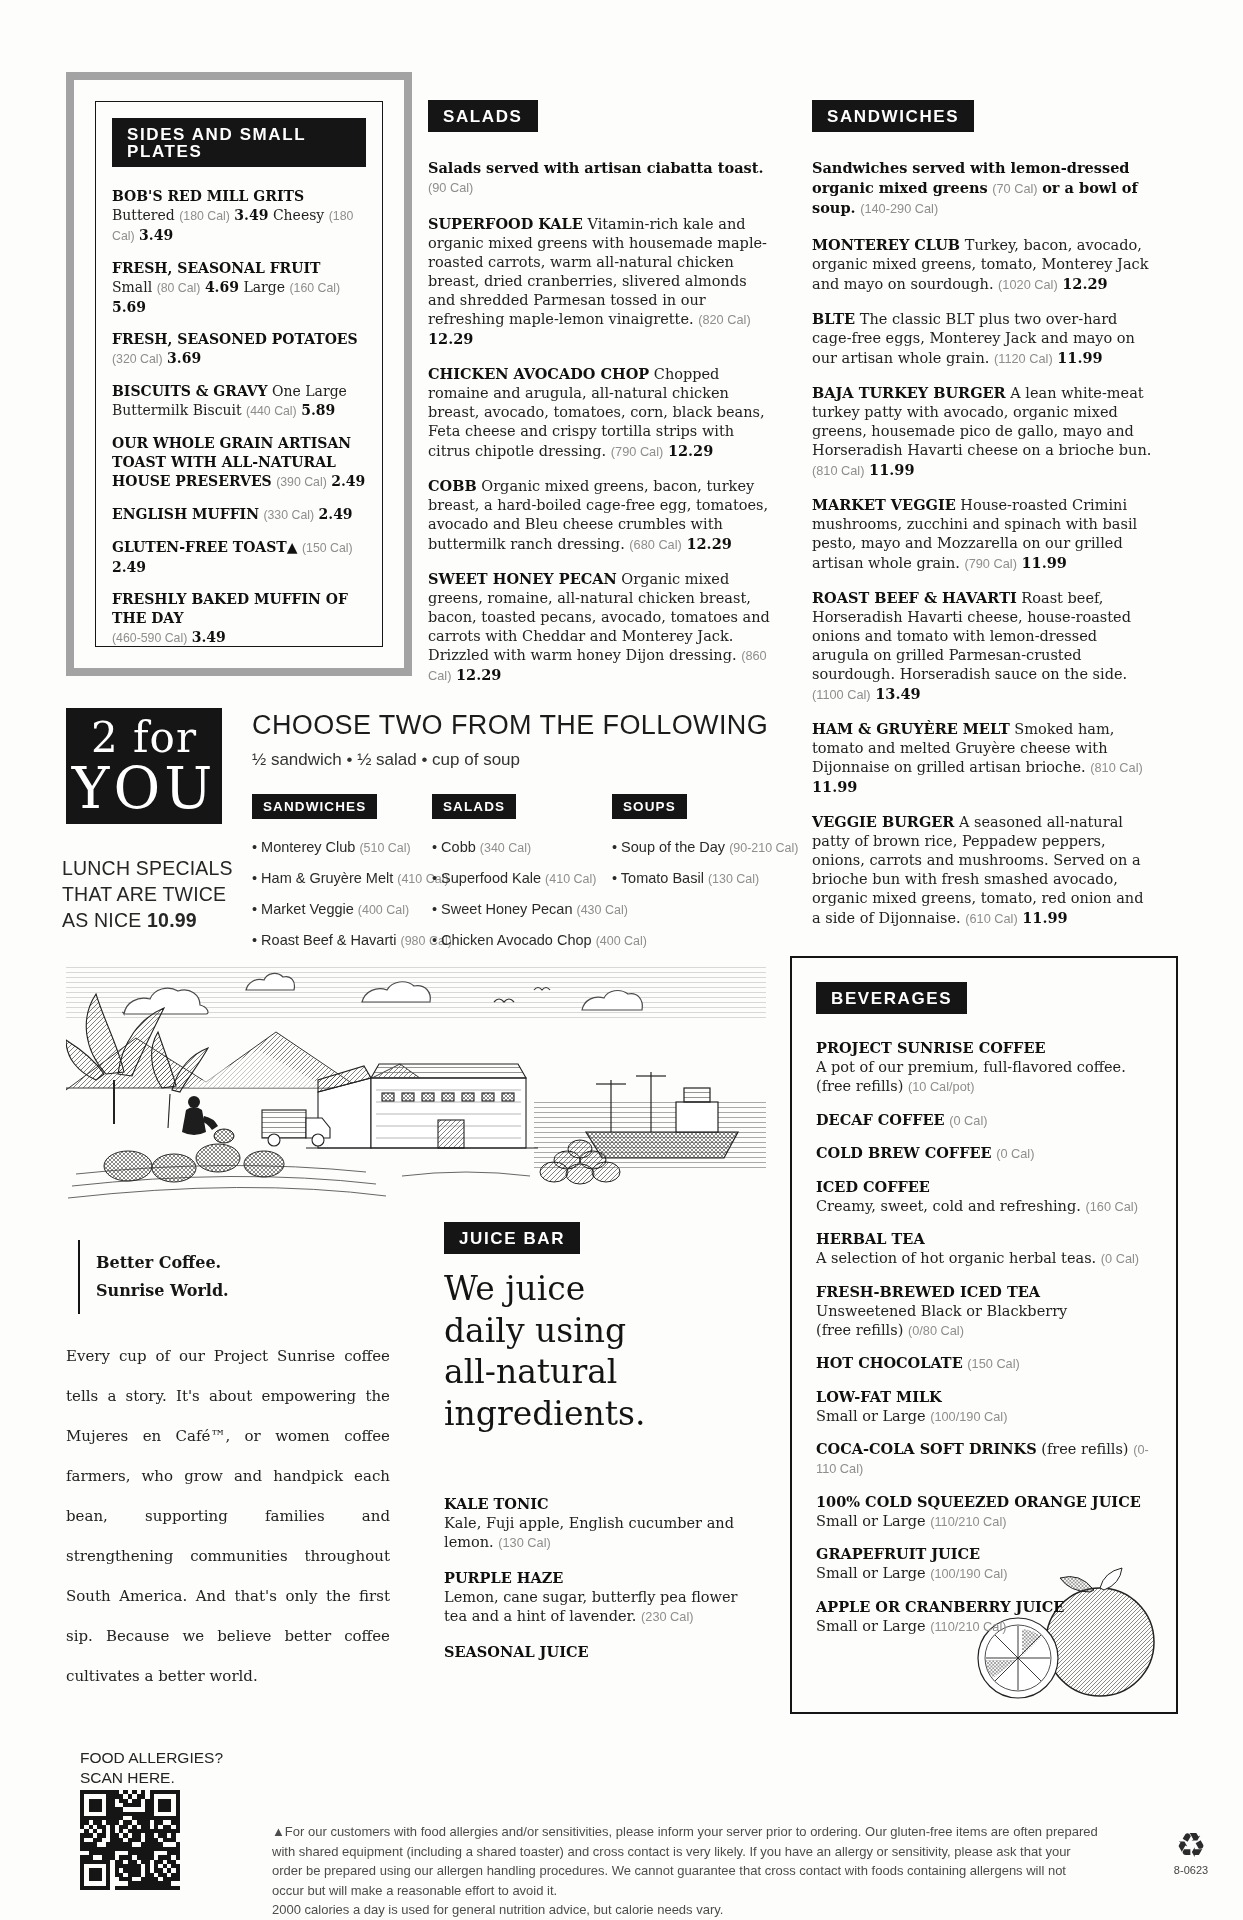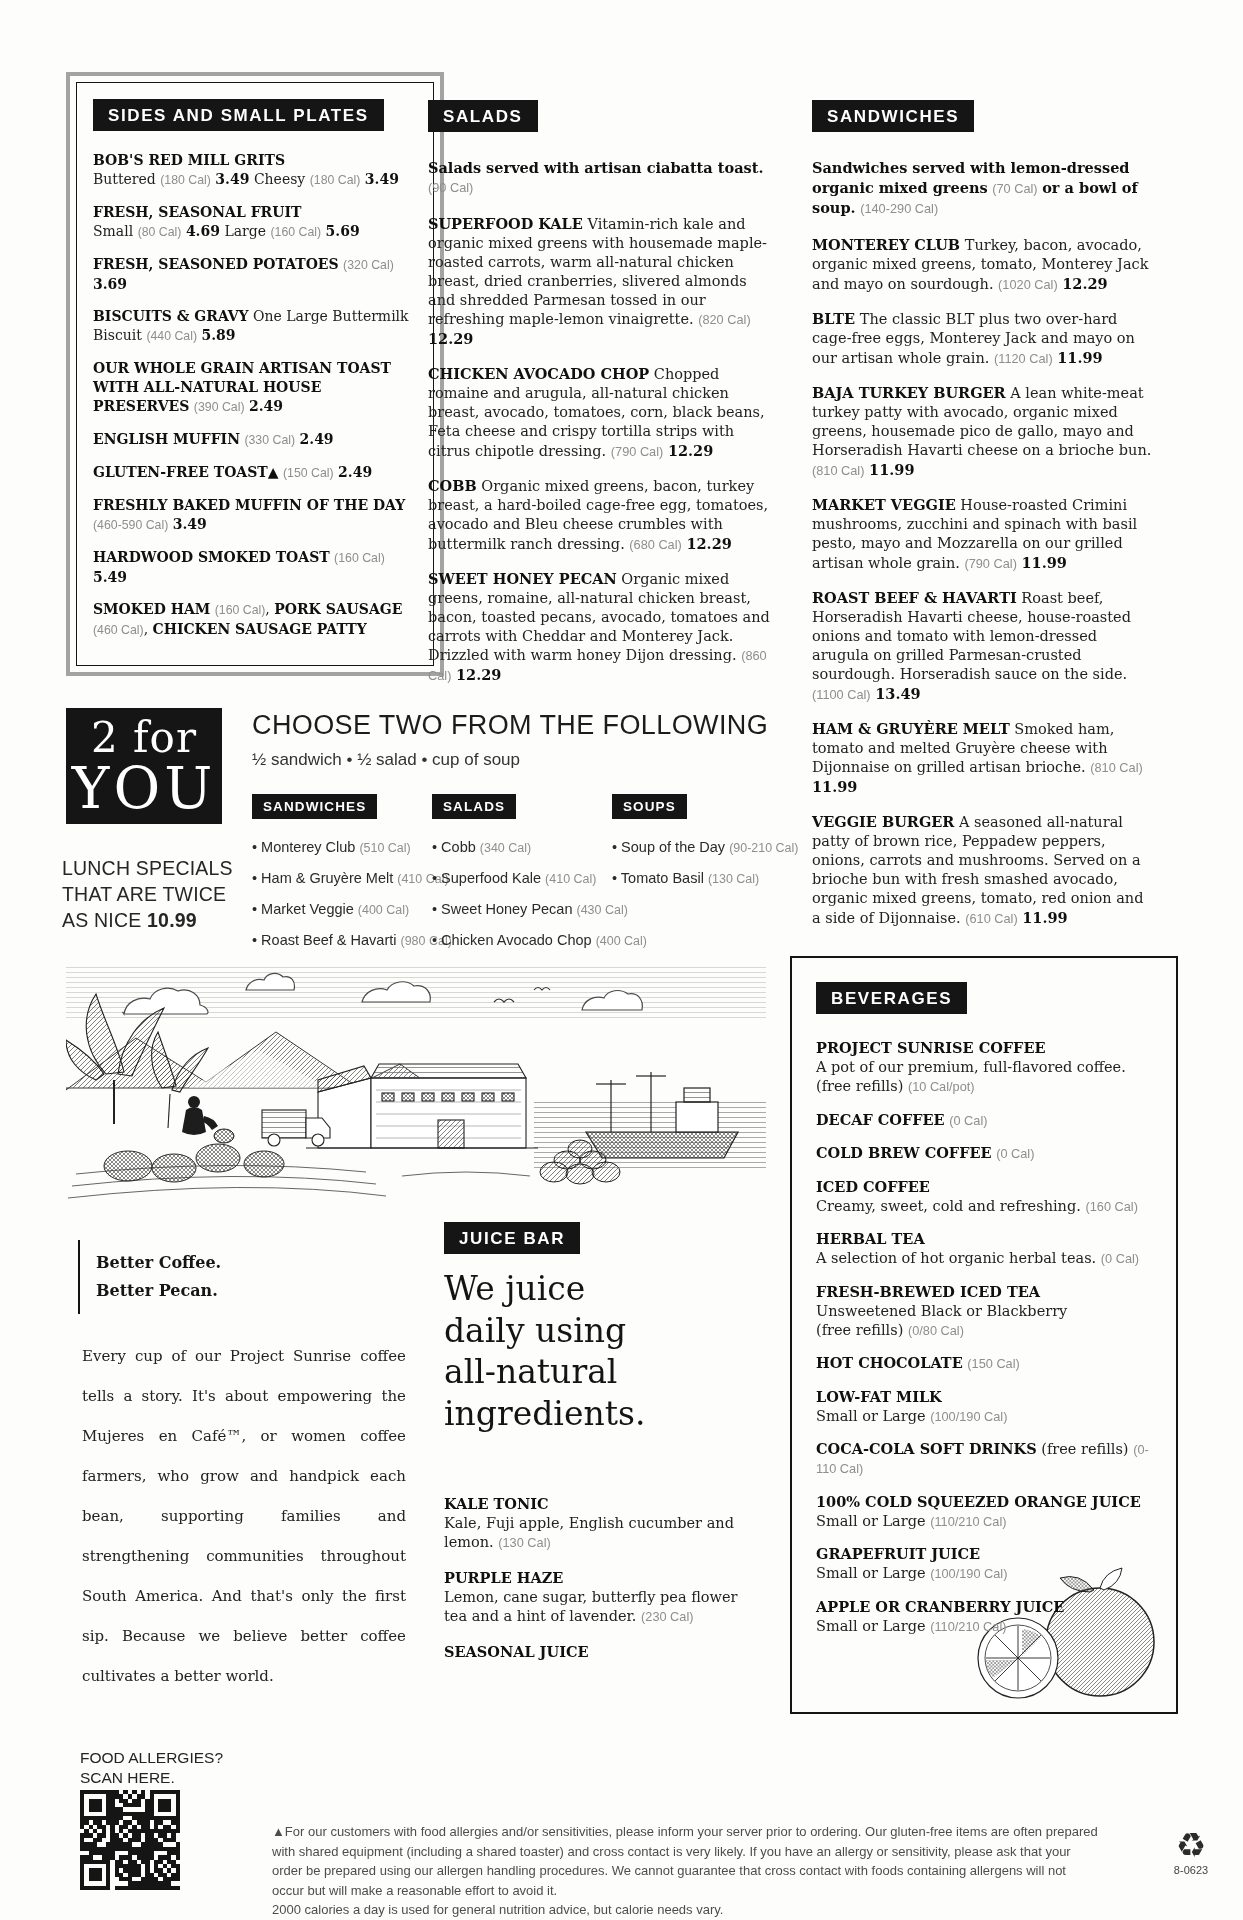--- a/index.html
+++ b/index.html
@@ -13,21 +13,21 @@
   .tag.small{font-size:13.5px;padding:6px 11px 5px;letter-spacing:1.1px;}
 
   
   .menu-item{font-family:"DejaVu Serif",serif;font-size:14.5px;line-height:19px;color:#222;margin-bottom:15px;}
   .menu-item .b{font-weight:700;color:#101010;}
   .cal{font-family:"Liberation Sans",sans-serif;color:#8e8e8e;font-weight:400;font-size:.88em;}
   .intro{margin-bottom:17px;}
   .intro .b{font-weight:700;color:#101010;}
 
   
-  .sides-box{left:66px;top:72px;width:378px;height:604px;border:4px solid #a3a3a3;padding:6px;box-sizing:border-box;}
+  .sides-box{left:66px;top:72px;width:346px;height:604px;border:8px solid #a3a3a3;padding:21px;box-sizing:border-box;}
   .sides-inner{border:1px solid #151515;width:100%;height:100%;box-sizing:border-box;padding:16px 16px 10px;overflow:hidden;}
   .sides-inner .tag{margin-bottom:20px;}
   .sides-inner .menu-item{font-size:14px;margin-bottom:13px;}
 
   .col{width:344px;}
   .col .tag{margin-bottom:26px;}
 
   
   .badge{left:66px;top:708px;width:156px;height:116px;background:#151515;color:#fff;text-align:center;box-sizing:border-box;padding-top:8px;}
   .badge .l1{font-size:42px;line-height:1.05;letter-spacing:1px;}
@@ -45,21 +45,21 @@
   .scene{left:66px;top:960px;width:700px;height:250px;}
 
   
   .ps-mark{left:66px;top:1240px;display:flex;align-items:center;}
   .ps-words{width:172px;}
   .ps-row{font-family:"Liberation Sans",sans-serif;font-weight:700;font-size:24px;letter-spacing:9px;
           color:#131313;border-bottom:3px solid #131313;padding-bottom:4px;}
   .ps-row + .ps-row{margin-top:7px;}
   .ps-div{width:2px;height:74px;background:#131313;margin:0 16px 0 12px;}
   .ps-motto{font-family:"DejaVu Serif",serif;font-weight:700;font-size:16px;line-height:1.75;color:#161616;}
-  .ps-body{left:82px;top:1336px;width:324px;font-size:15px;line-height:40px;text-align:justify;color:#222;}
+  .ps-body{left:66px;top:1336px;width:324px;font-size:15px;line-height:40px;text-align:justify;color:#222;}
 
   
   .jb-tag{left:444px;top:1222px;}
   .jb-head{left:444px;top:1268px;width:310px;font-family:"DejaVu Serif",serif;font-size:33px;line-height:1.26;color:#141414;}
   .jb-items{left:444px;top:1494px;width:318px;}
   .jb-items .menu-item{margin-bottom:16px;}
 
   
   .bev-box{left:790px;top:956px;width:388px;height:758px;border:2px solid #151515;box-sizing:border-box;padding:24px 24px 0;}
   .bev-box .tag{margin-bottom:24px;}
@@ -250,21 +250,21 @@
       <path d="M120 150 q8 -6 16 0 l4 22 q-12 6 -24 0 z"></path>
       <path d="M138 156 q10 2 14 10 l-6 4 q-6 -8 -10 -8 z"></path>
       <ellipse cx="158" cy="176" rx="10" ry="7" fill="url(#pX)" stroke="#1d1d1d"></ellipse>
     </g>
   </svg>
 
   <div class="abs ps-mark">
     <div class="ps-div"></div>
     <div class="ps-motto">
       <div>Better Coffee.</div>
-      <div>Better Pecan.</div>
+      <div>Sunrise World.</div>
     </div>
   </div>
   <div class="abs ps-body">Every cup of our Project Sunrise coffee tells a story. It's about empowering the Mujeres en Café™, or women coffee farmers, who grow and handpick each bean, supporting families and strengthening communities throughout South America. And that's only the first sip. Because we believe better coffee cultivates a better world.</div>
 
   <span class="abs tag jb-tag">JUICE BAR</span>
   <div class="abs jb-head">We juice<br>daily using<br>all-natural<br>ingredients.</div>
   <div class="abs jb-items">
       <div class="menu-item"><span class="b">KALE TONIC</span><br>Kale, Fuji apple, English cucumber and lemon. <span class="cal">(130 Cal)</span></div>
       <div class="menu-item"><span class="b">PURPLE HAZE</span><br>Lemon, cane sugar, butterfly pea flower tea and a hint of lavender. <span class="cal">(230 Cal)</span></div>
       <div class="menu-item"><span class="b">SEASONAL JUICE</span></div>

